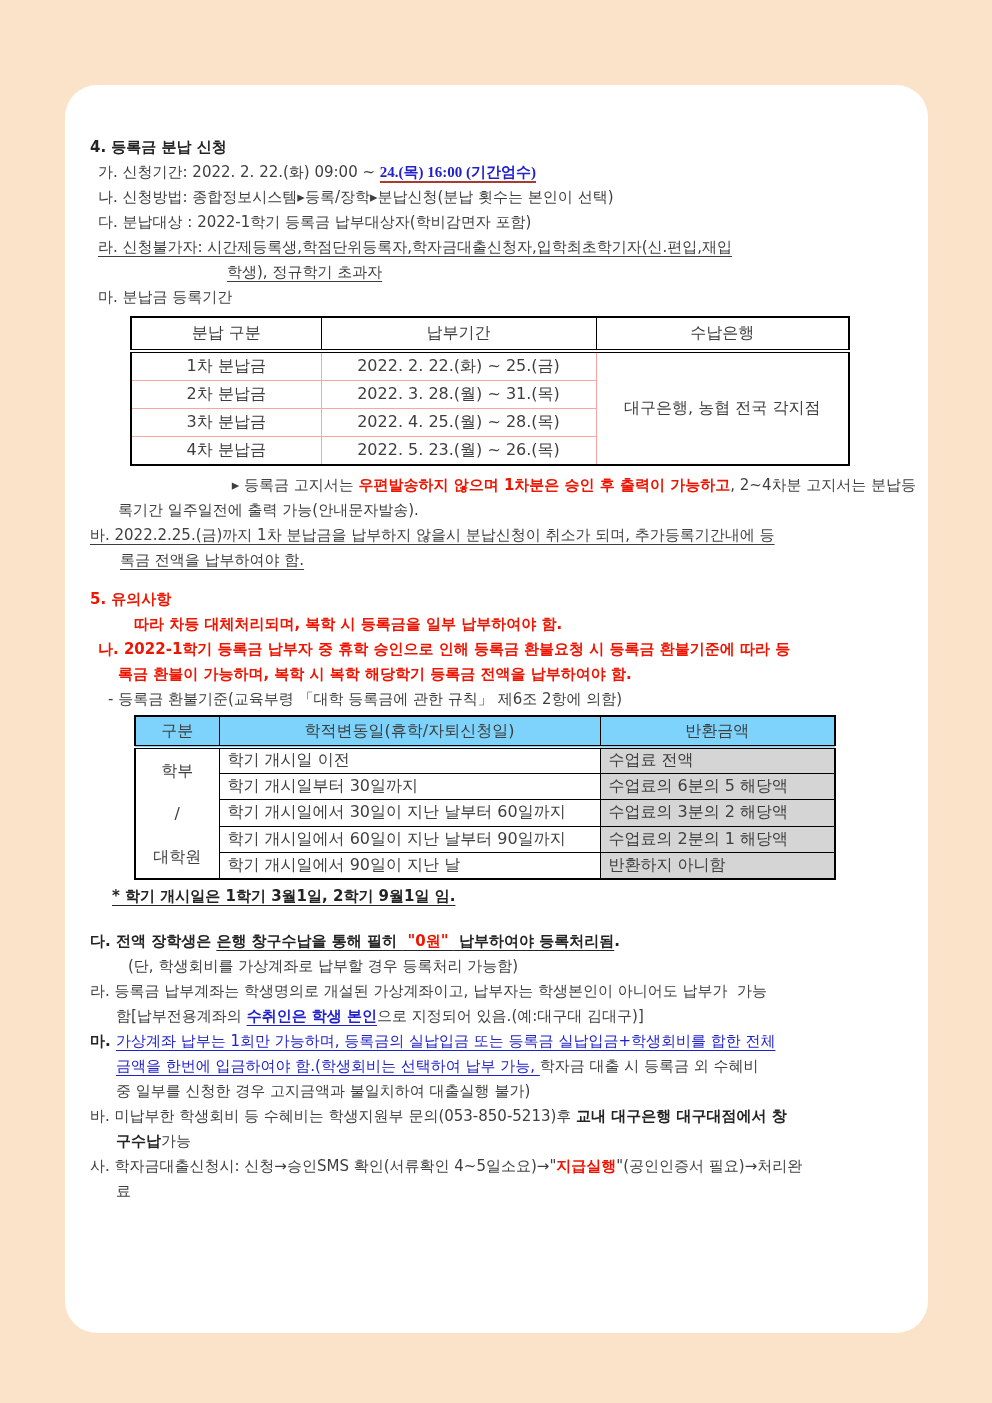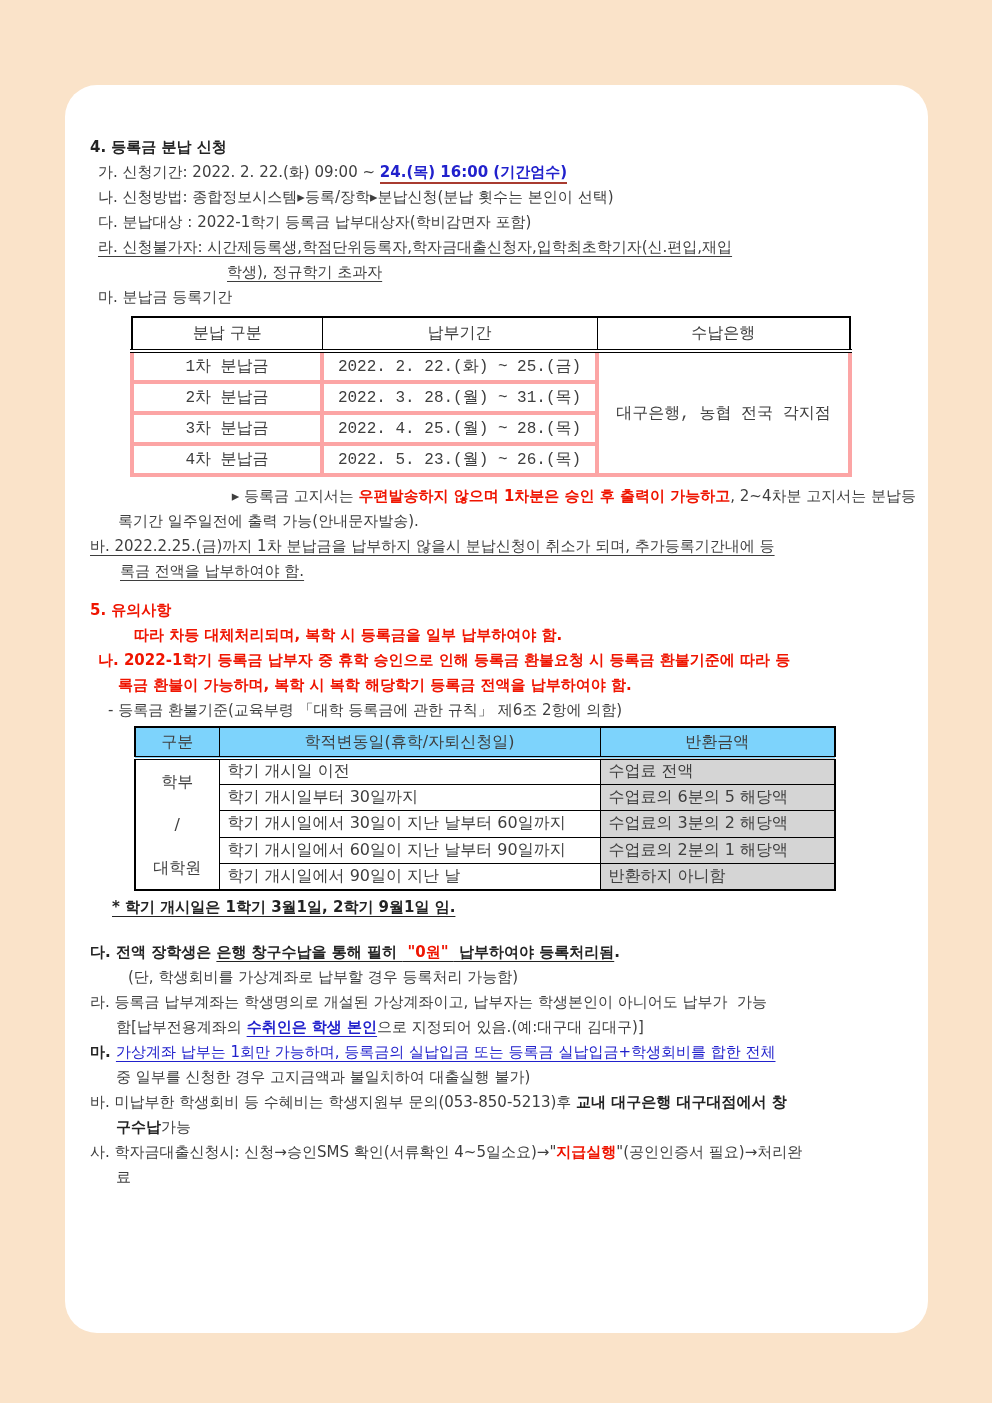--- a/index.html
+++ b/index.html
@@ -23,37 +23,37 @@
     font-size:15px;
     line-height:25px;
     white-space:pre;
     color:#3e3e3e;
     letter-spacing:0;
   }
   
   .s-p  { color:#3e3e3e; }
   .s-b  { color:#232323; font-weight:bold; }
   .s-r  { color:#ef1400; font-weight:bold; }
-  .s-link { color:#2121cc; font-weight:bold; border-bottom:2px solid #a83b30; padding-bottom:1px; }
+  .s-link { color:#2121cc; font-weight:bold; border-bottom:2px solid #a83b30; padding-bottom:1px;font-family:Liberation Serif, serif; }
   .s-u  { color:#3e3e3e; text-decoration:underline; text-underline-offset:4px; }
   .s-ub { color:#232323; font-weight:bold; text-decoration:underline; text-underline-offset:4px; }
   .s-ru { color:#ef1400; font-weight:bold; text-decoration:underline; text-decoration-color:#232323; text-underline-offset:4px; }
   .s-blu{ color:#2121cc; font-weight:bold; text-decoration:underline; text-underline-offset:4px; }
   .s-bu { color:#2121cc; text-decoration:underline; text-underline-offset:4px; }
   .s-blue { color:#2121cc; }
 
   table {
     border-collapse:collapse;
     font-size:16px;
     color:#3e3e3e;
     table-layout:fixed;
   }
   .t1 { margin:6px 0 7px 40px; border:2px solid #000; width:718px; }
   .t1 th { height:29px; font-weight:normal; text-align:center; border:1px solid #000; border-bottom:4px double #000; }
-  .t1 td { height:25px; text-align:center; border:4px solid #fca5a5;font-family:Liberation Mono, monospace; }
+  .t1 td { height:25px; text-align:center; border:1px solid #fca5a5; }
   .t1 .col1 { width:190px; } .t1 .col2 { width:275px; } .t1 .col3 { width:253px; }
   .t1 td.bank { text-align:center; }
 
   .t2 { margin:3px 0 4px 44px; border:2px solid #000; width:700px; }
   .t2 th { height:26px; font-weight:normal; text-align:center; border:1px solid #000; border-bottom:4px double #000; background:#7dd3fc; }
   .t2 td { height:25px; text-align:left; border:1px solid #000; padding:0 0 0 8px; box-sizing:border-box; }
   .t2 .col1 { width:84px; } .t2 .col2 { width:381px; } .t2 .col3 { width:235px; }
   .t2 td.group { text-align:center; padding:0; vertical-align:middle; }
   .t2 td.group div { line-height:43px; }
   .t2 td.amount { background:#d5d5d5; }
@@ -156,19 +156,20 @@
           </tr>
         </tbody>
       </table>
       <div class="line" style="margin-left: 22px;"><span class="s-ub">* 학기 개시일은 1학기 3월1일, 2학기 9월1일 임.</span></div>
       <div class="gap" style="height: 20px;"></div>
       <div class="line" style="margin-left: 0px;"><span class="s-b">다. 전액 장학생은 </span><span class="s-ub">은행 창구수납을 통해 필히 </span><span class="s-ru"> "0원" </span><span class="s-ub"> 납부하여야 등록처리됨</span><span class="s-b">.</span></div>
       <div class="line" style="margin-left: 38px;"><span class="s-p">(단, 학생회비를 가상계좌로 납부할 경우 등록처리 가능함)</span></div>
       <div class="line" style="margin-left: 0px;"><span class="s-p">라. 등록금 납부계좌는 학생명의로 개설된 가상계좌이고, 납부자는 학생본인이 아니어도 납부가  가능</span></div>
       <div class="line" style="margin-left: 26px;"><span class="s-p">함[납부전용계좌의 </span><span class="s-blu">수취인은 학생 본인</span><span class="s-p">으로 지정되어 있음.(예:대구대 김대구)]</span></div>
       <div class="line" style="margin-left: 0px;"><span class="s-b">마. </span><span class="s-bu">가상계좌 납부는 1회만 가능하며, 등록금의 실납입금 또는 등록금 실납입금+학생회비를 합한 전체</span></div>
+      <div class="line" style="margin-left: 26px;"><span class="s-bu">금액을 한번에 입금하여야 함.(학생회비는 선택하여 납부 가능, </span><span class="s-p">학자금 대출 시 등록금 외 수혜비</span></div>
       <div class="line" style="margin-left: 26px;"><span class="s-p">중 일부를 신청한 경우 고지금액과 불일치하여 대출실행 불가)</span></div>
       <div class="line" style="margin-left: 0px;"><span class="s-p">바. 미납부한 학생회비 등 수혜비는 학생지원부 문의(053-850-5213)후 </span><span class="s-b">교내 대구은행 대구대점에서 창</span></div>
       <div class="line" style="margin-left: 26px;"><span class="s-b">구수납</span><span class="s-p">가능</span></div>
       <div class="line" style="margin-left: 0px;"><span class="s-p">사. 학자금대출신청시: 신청→승인SMS 확인(서류확인 4~5일소요)→"</span><span class="s-r">지급실행</span><span class="s-p">"(공인인증서 필요)→처리완</span></div>
       <div class="line" style="margin-left: 26px;"><span class="s-p">료</span></div>
     </div>
 </div>
 
 </body></html>

